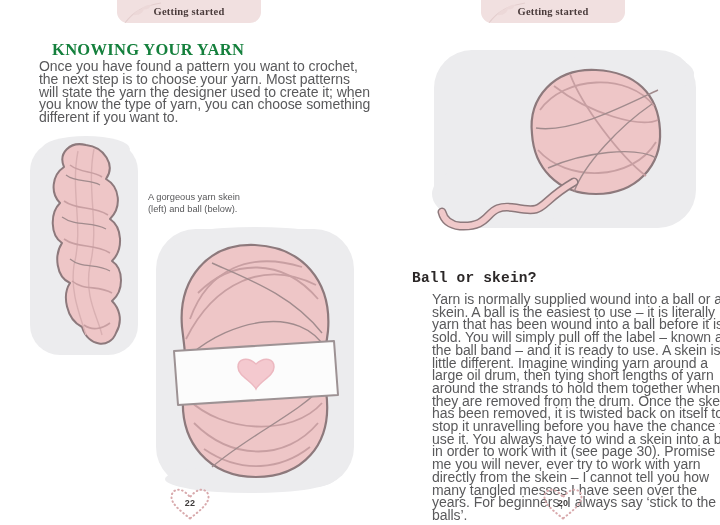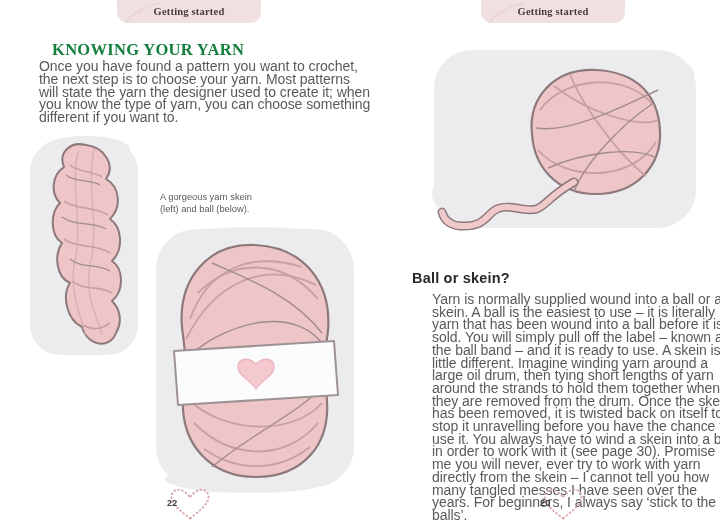--- a/index.html
+++ b/index.html
@@ -21,42 +21,42 @@
   }
   .leaf-mark{position:absolute;left:4px;top:0;opacity:.55;z-index:1;}
   
   .heading-main{
     position:absolute;left:52px;top:40px;margin:0;
     font-family:"Liberation Serif",serif;font-weight:700;font-size:16.5px;
     color:#15803d;letter-spacing:.3px;
   }
   .heading-sub{
     position:absolute;left:412px;top:270px;margin:0;
-    font-family:Liberation Sans, sans-serif;font-weight:700;font-size:14.5px;
+    font-family:Liberation Mono, monospace;font-weight:700;font-size:14.5px;
     color:#2b2727;letter-spacing:.2px;
   }
   .bodytext{
     position:absolute;margin:0;font-size:14px;line-height:12.8px;
     color:#59595b;letter-spacing:-.05px;
   }
   .intro{left:39px;top:60px;width:332px;}
   .body-right{left:432px;top:293px;width:304px;line-height:12.7px;}
   .caption{
-    position:absolute;left:160px;top:191px;margin:0;font-size:9.3px;
+    position:absolute;left:148px;top:191px;margin:0;font-size:9.3px;
     line-height:12px;color:#59595b;white-space:pre-line;
   }
   
   .fig{position:absolute;}
   .fig-skein{left:26px;top:131px;}
   .fig-ball-label{left:150px;top:221px;}
   .fig-ball-tail{left:424px;top:34px;}
   
   .pagenum{
     position:absolute;top:486px;width:46px;height:38px;
-    display:flex;align-items:center;justify-content:flex-start;
+    display:flex;align-items:center;justify-content:center;
   }
   .pagenum-left{left:167px}
   .pagenum-right{left:540px}
   .pagenum .num{
     position:relative;z-index:2;font-size:9px;font-weight:700;color:#3f3b3b;
     margin-top:-4px;letter-spacing:.3px;
   }
   .pagenum svg{position:absolute;left:0;top:0;z-index:1;}
 </style>
 </head>

